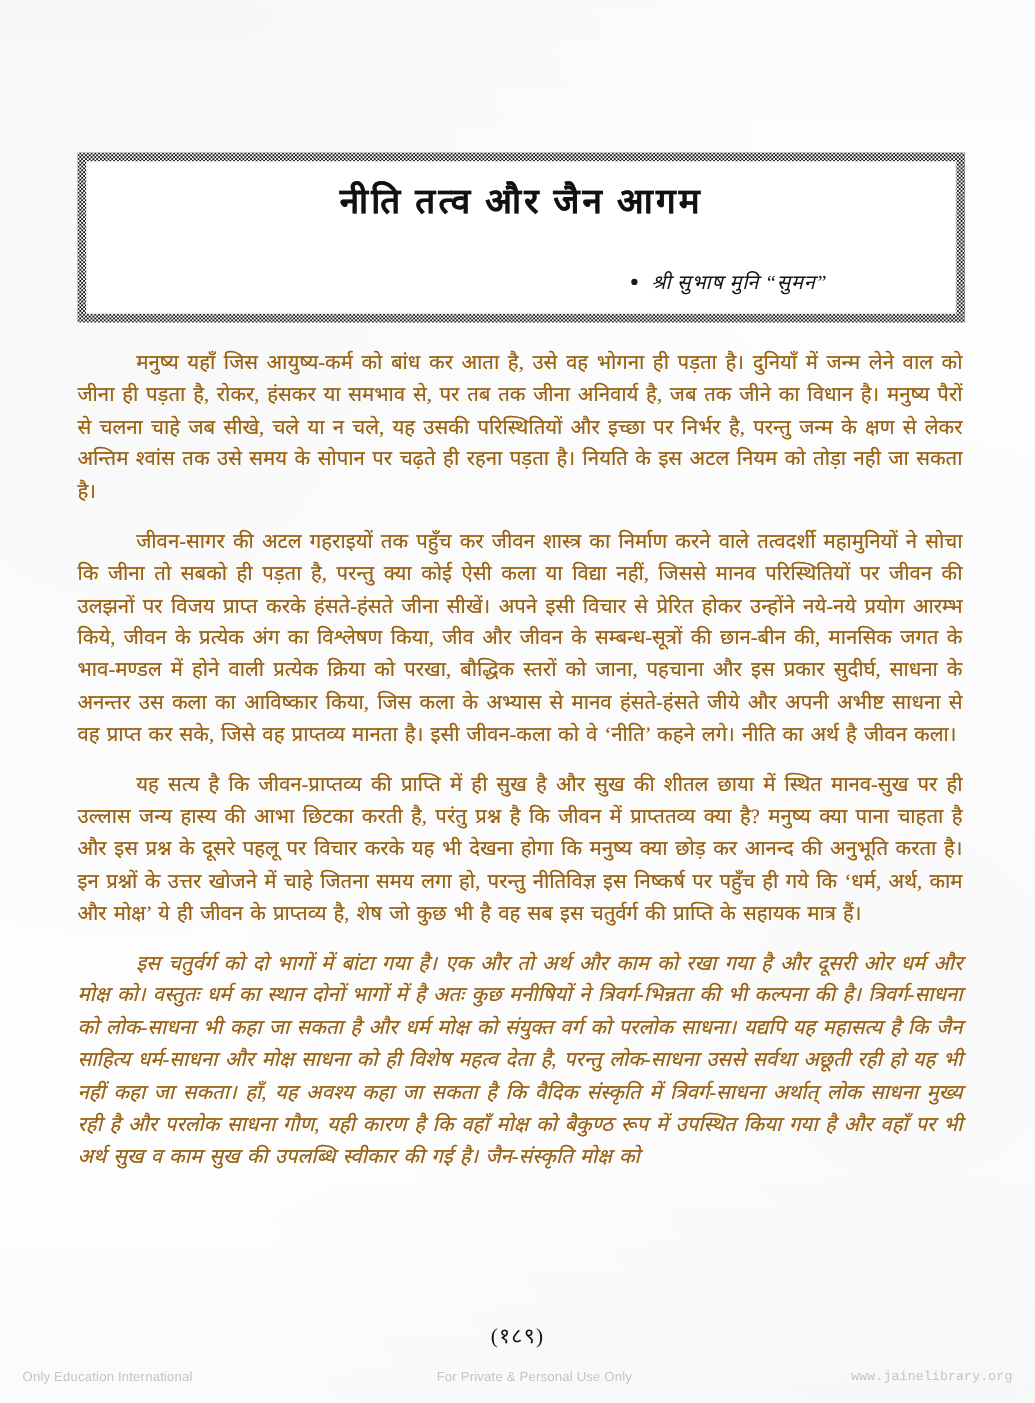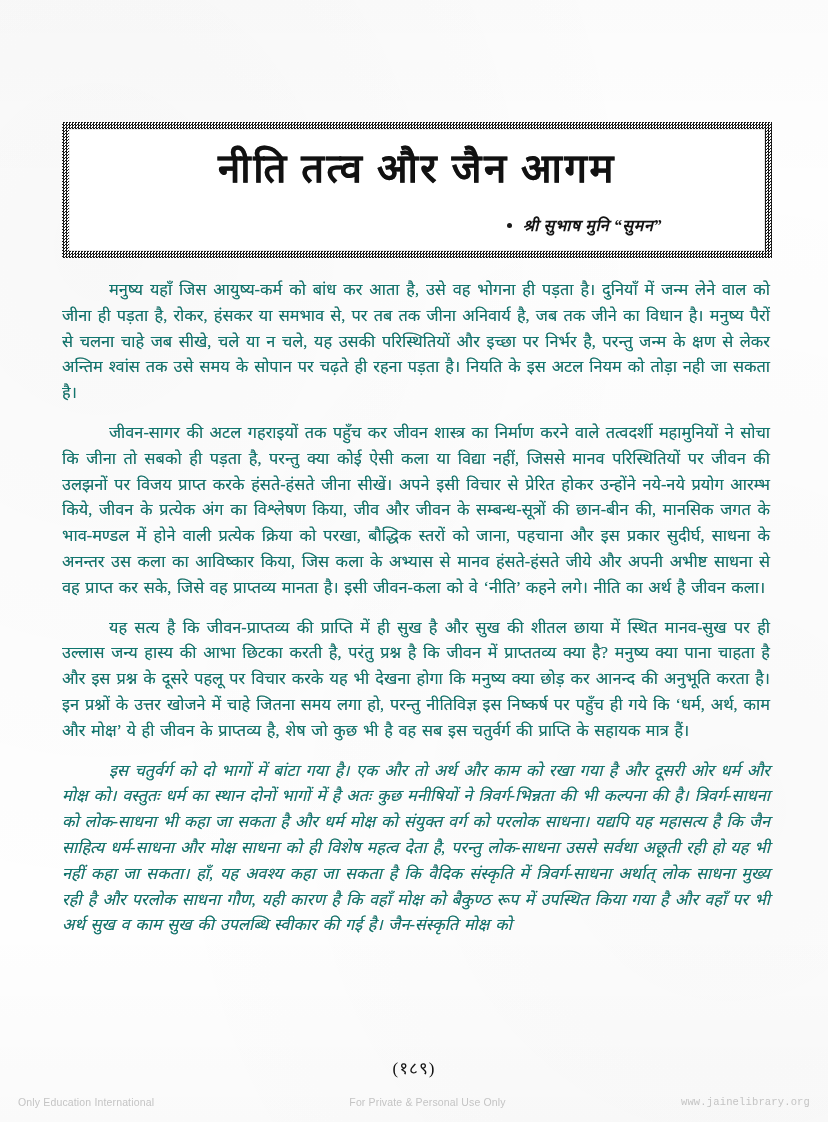--- a/index.html
+++ b/index.html
@@ -59,21 +59,21 @@
     box-sizing: border-box;
     border: 1px solid #e9e9e9;
   }
 
   #article-title {
     position: absolute;
     left: 0;
     right: 0;
     top: 17px;
     text-align: center;
-    font-size: 40px;
+    font-size: 28px;
     font-weight: 700;
     letter-spacing: 2.5px;
     color: #111111;
     font-family: "Liberation Serif", "DejaVu Serif", serif;
     line-height: 1.1;
     text-shadow: 0 0 0.5px rgba(0,0,0,0.55);
   }
 
   #byline-row {
     position: absolute;
@@ -86,38 +86,38 @@
   #byline-bullet {
     width: 5px;
     height: 5px;
     background: #1a1a1a;
     border-radius: 50%;
     flex: 0 0 auto;
   }
   #byline-text {
     font-size: 16px;
     font-style: italic;
-    font-weight: 700;
+    font-weight: 400;
     color: #141414;
     letter-spacing: 0.6px;
     white-space: nowrap;
   }
 
   
   #body-copy {
     position: absolute;
     left: 62px;
     top: 277px;
     width: 708px;
   }
   .para {
     margin: 0 0 14px 0;
     font-size: 16.3px;
     line-height: 25.8px;
-    color: #0f766e;
+    color: #a16207;
     text-align: justify;
     text-justify: inter-word;
     text-indent: 47px;
     word-spacing: 1.6px;
     text-shadow: 0 0 0.4px rgba(0,0,0,0.35);
   }
   .para:last-child { margin-bottom: 17px; font-style: italic; }
 
   
   #page-number {

